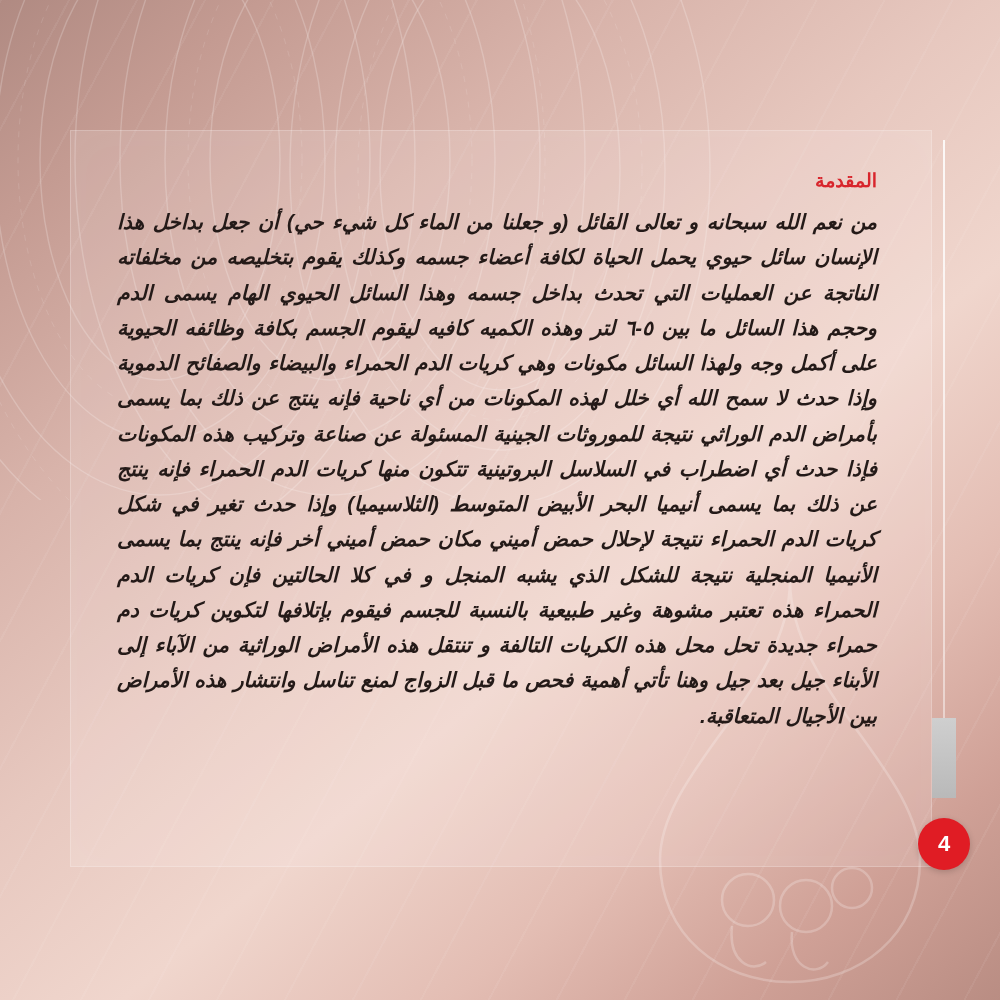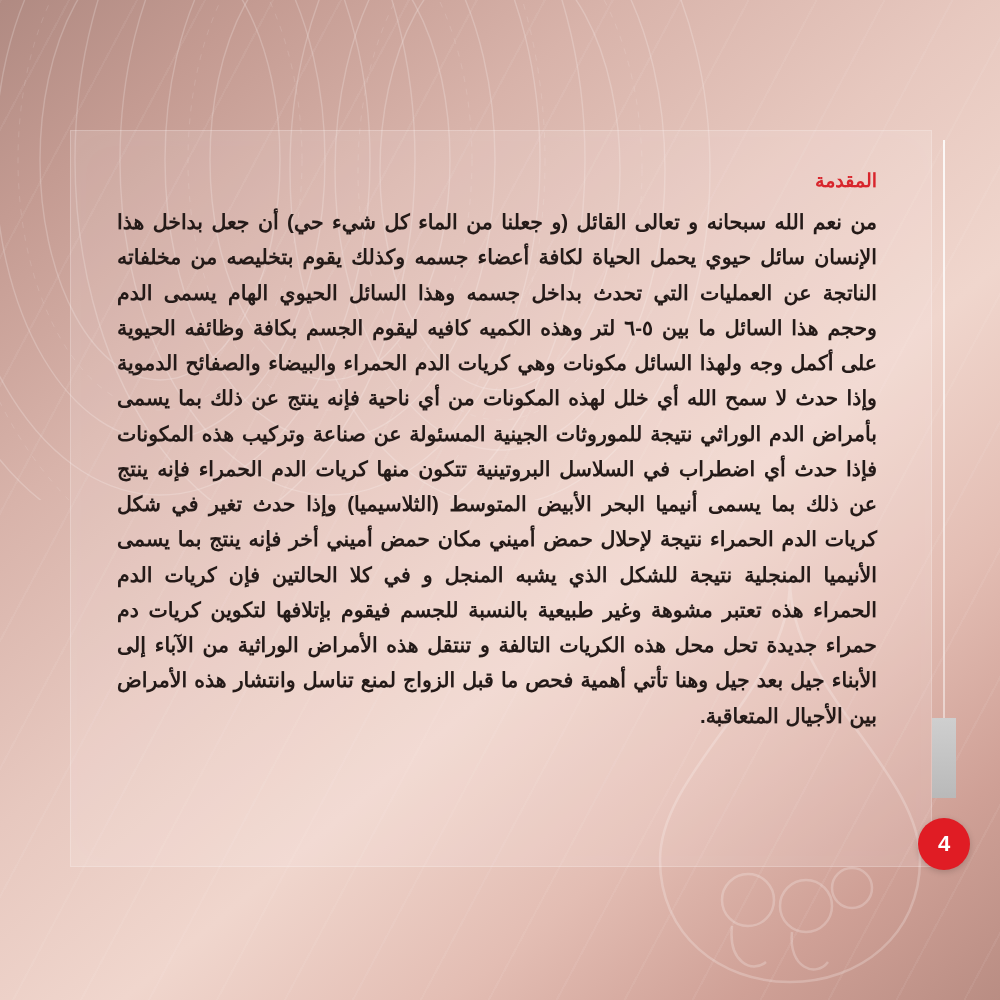--- a/index.html
+++ b/index.html
@@ -93,20 +93,21 @@
   .body-text {
     color: #241a18;
     font-size: 20.5px;
     font-weight: bold;
     line-height: 1.72;
     text-align: justify;
     text-align-last: right;
     margin: 0;
     text-justify: inter-word;
     word-spacing: 1px;
+    font-style: italic;
   }
 
   
   .side-rule {
     position: absolute;
     right: 55px;
     top: 140px;
     width: 2px;
     height: 580px;
     background: linear-gradient(to bottom, rgba(255,255,255,0.85), rgba(255,255,255,0.45));

